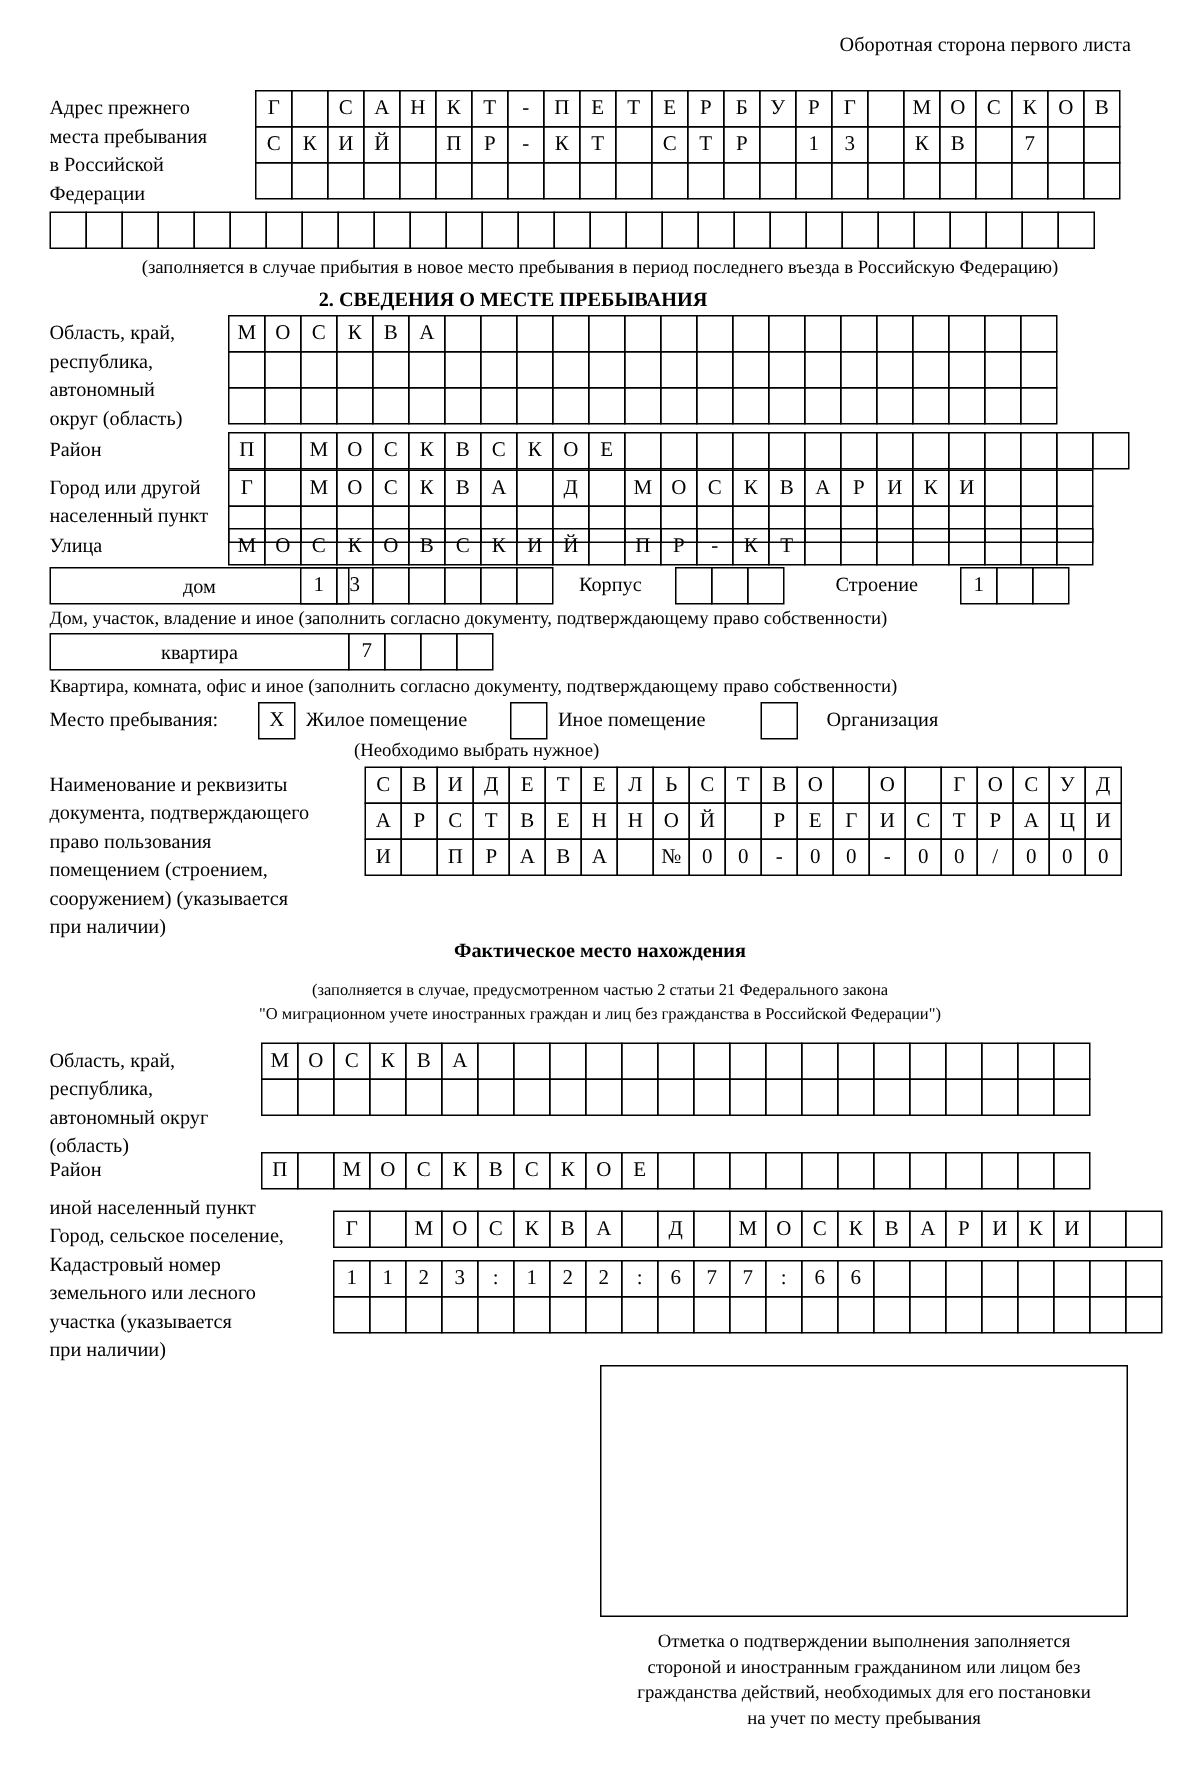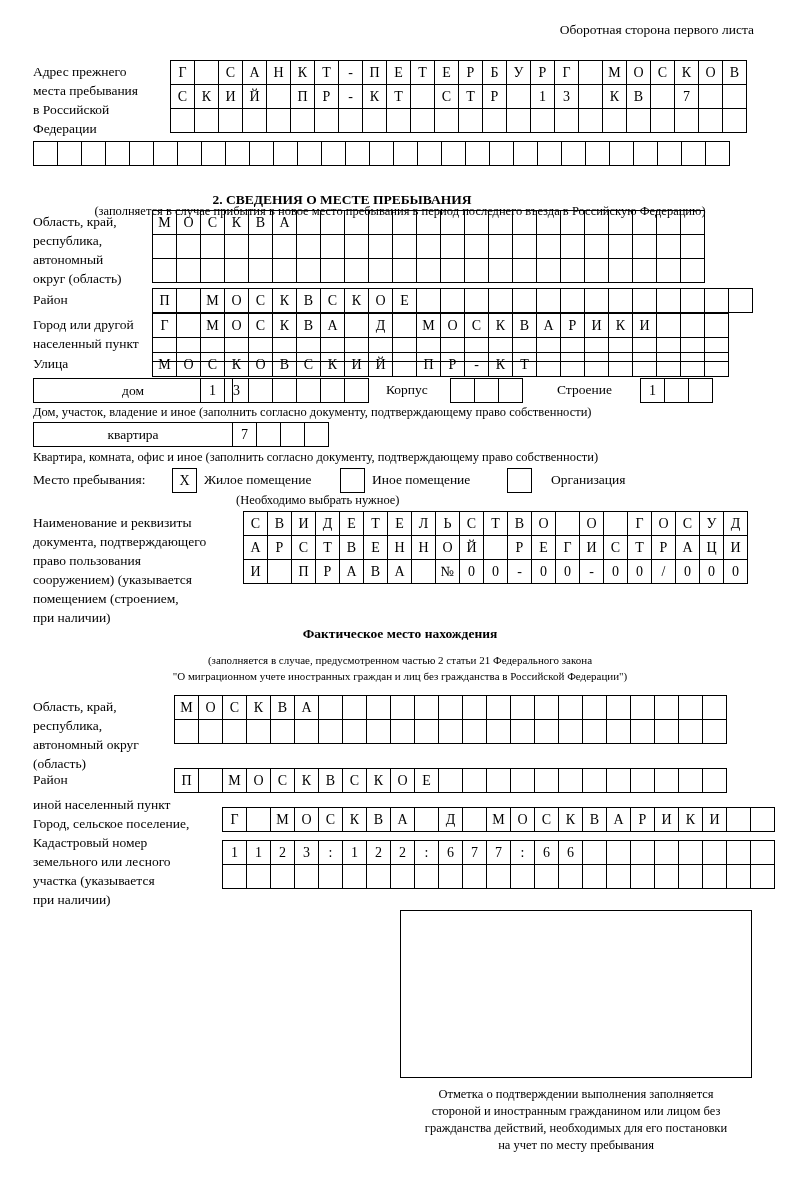--- a/index.html
+++ b/index.html
@@ -169,21 +169,21 @@
         <div class="cell"></div>
         <div class="cell"></div>
         <div class="cell"></div>
         <div class="cell"></div>
         <div class="cell"></div>
         <div class="cell"></div>
         <div class="cell"></div>
       </div>
   </div>
 
-  <div class="abs lbl-sm center" style="left:0;top:170px;width:800px;margin-top:33px;">(заполняется в случае прибытия в новое место пребывания в период последнего въезда в Российскую Федерацию)</div>
+  <div class="abs lbl-sm center" style="left:0;top:170px;width:800px;">(заполняется в случае прибытия в новое место пребывания в период последнего въезда в Российскую Федерацию)</div>
 
   <div class="abs sec-title center" style="left:0;top:192px;width:684px;">2. СВЕДЕНИЯ О МЕСТЕ ПРЕБЫВАНИЯ</div>
 
   <div class="abs lbl" style="left:33px;top:212px;width:150px;">
     <div>Область, край,</div>
     <div>республика,</div>
     <div>автономный</div>
     <div>округ (область)</div>
   </div>
   <div class="abs" style="left:152px;top:210px;">
@@ -431,22 +431,22 @@
   <div class="abs cell tick" style="left:340px;top:468px;"></div>
   <div class="abs lbl" style="left:372px;top:470px;">Иное помещение</div>
   <div class="abs cell tick" style="left:507px;top:468px;"></div>
   <div class="abs lbl" style="left:551px;top:470px;">Организация</div>
   <div class="abs lbl-sm" style="left:236px;top:492px;">(Необходимо выбрать нужное)</div>
 
   <div class="abs lbl" style="left:33px;top:513px;width:215px;">
     <div>Наименование и реквизиты</div>
     <div>документа, подтверждающего</div>
     <div>право пользования</div>
+    <div>помещением (строением,</div>
     <div>сооружением) (указывается</div>
-    <div>помещением (строением,</div>
     <div>при наличии)</div>
   </div>
   <div class="abs" style="left:243px;top:511px;">
     <div class="cells" id="dc0">
         <div class="cell">С</div>
         <div class="cell">В</div>
         <div class="cell">И</div>
         <div class="cell">Д</div>
         <div class="cell">Е</div>
         <div class="cell">Т</div>

